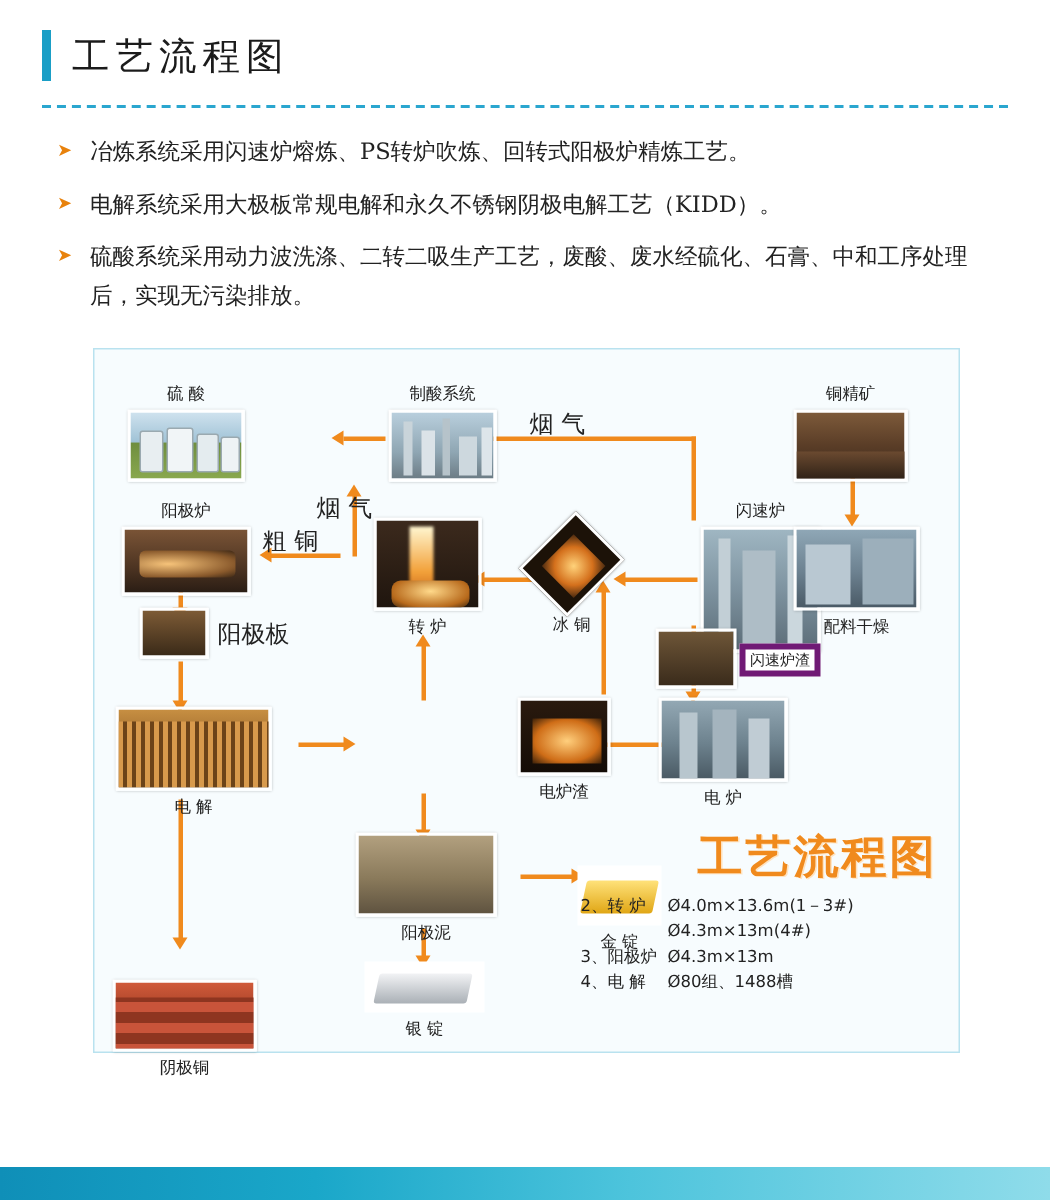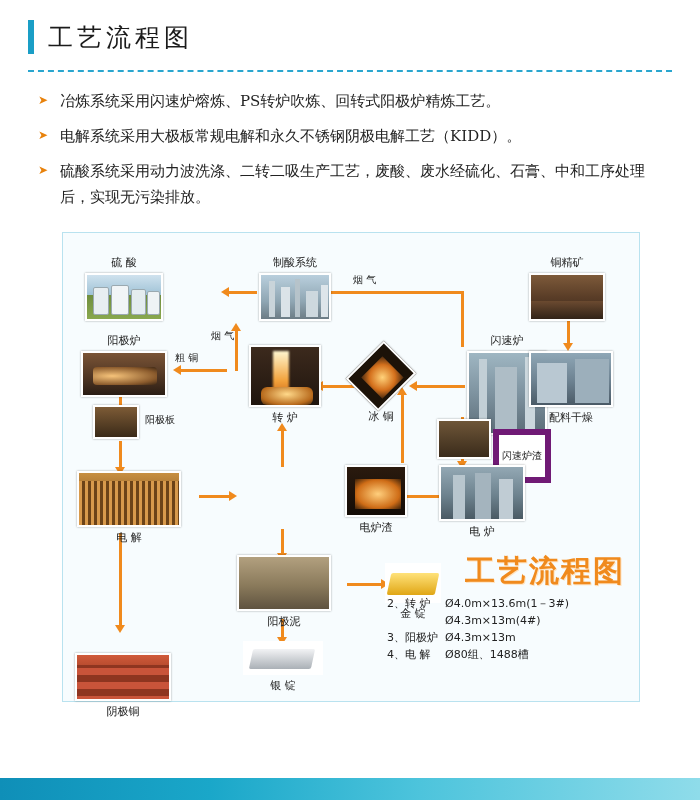--- a/index.html
+++ b/index.html
@@ -111,29 +111,29 @@
     white-space: nowrap;
   }
   .cap.above {
     margin-top: 0;
     margin-bottom: 3px;
   }
 
   
   .flab {
     position: absolute;
-    font-size: 10px;
+    font-size: 16px;
     color: #222;
     white-space: nowrap;
     font-family: "DejaVu Sans", sans-serif;
   }
   .flab.boxed {
     background: #ffffff;
-    border: 6px solid #701a75;
-    padding: 14px 3px;
+    border: 4px solid #701a75;
+    padding: 0 3px;
     font-size: 10px;
   }
 
   
   .arrow {
     position: absolute;
     background: #f08a1d;
   }
   .arrow.h { height: 3px; }
   .arrow.v { width: 3px; }
@@ -379,21 +379,21 @@
         <div style="position:absolute;left:58px;top:12px;width:14px;height:40px;background:#c0ccd4;"></div>
       </div>
       <div class="cap">电  炉</div>
     </div>
 
     <div class="node" style="left:174px; top:322px; width:94px;">
       <div class="thumb" style="height:56px; background:linear-gradient(180deg,#b2a07f 0%,#8a7a5b 55%,#5f5340 100%);"></div>
       <div class="cap">阳极泥</div>
     </div>
 
-    <div class="node" style="left:322px; top:330px; width:56px;">
+    <div class="node" style="left:322px; top:344px; width:56px;">
       <div class="thumb" style="height:40px; background:#ffffff; border:none; box-shadow:none;">
         <div style="position:absolute;left:4px;top:10px;width:48px;height:22px;background:linear-gradient(180deg,#ffe27a,#e0a615);transform:skewX(-12deg);border-radius:2px;"></div>
       </div>
       <div class="cap">金  锭</div>
     </div>
 
     <div class="node" style="left:12px; top:398px; width:96px;margin-top:22px;">
       <div class="thumb" style="height:48px; background:linear-gradient(180deg,#d05a3a 0%,#9c3b22 55%,#6b2614 100%);">
         <div style="position:absolute;left:0;top:10px;width:96px;height:38px;background:repeating-linear-gradient(0deg,#c9543a 0 7px,#8e3520 7px 14px);"></div>
       </div>

